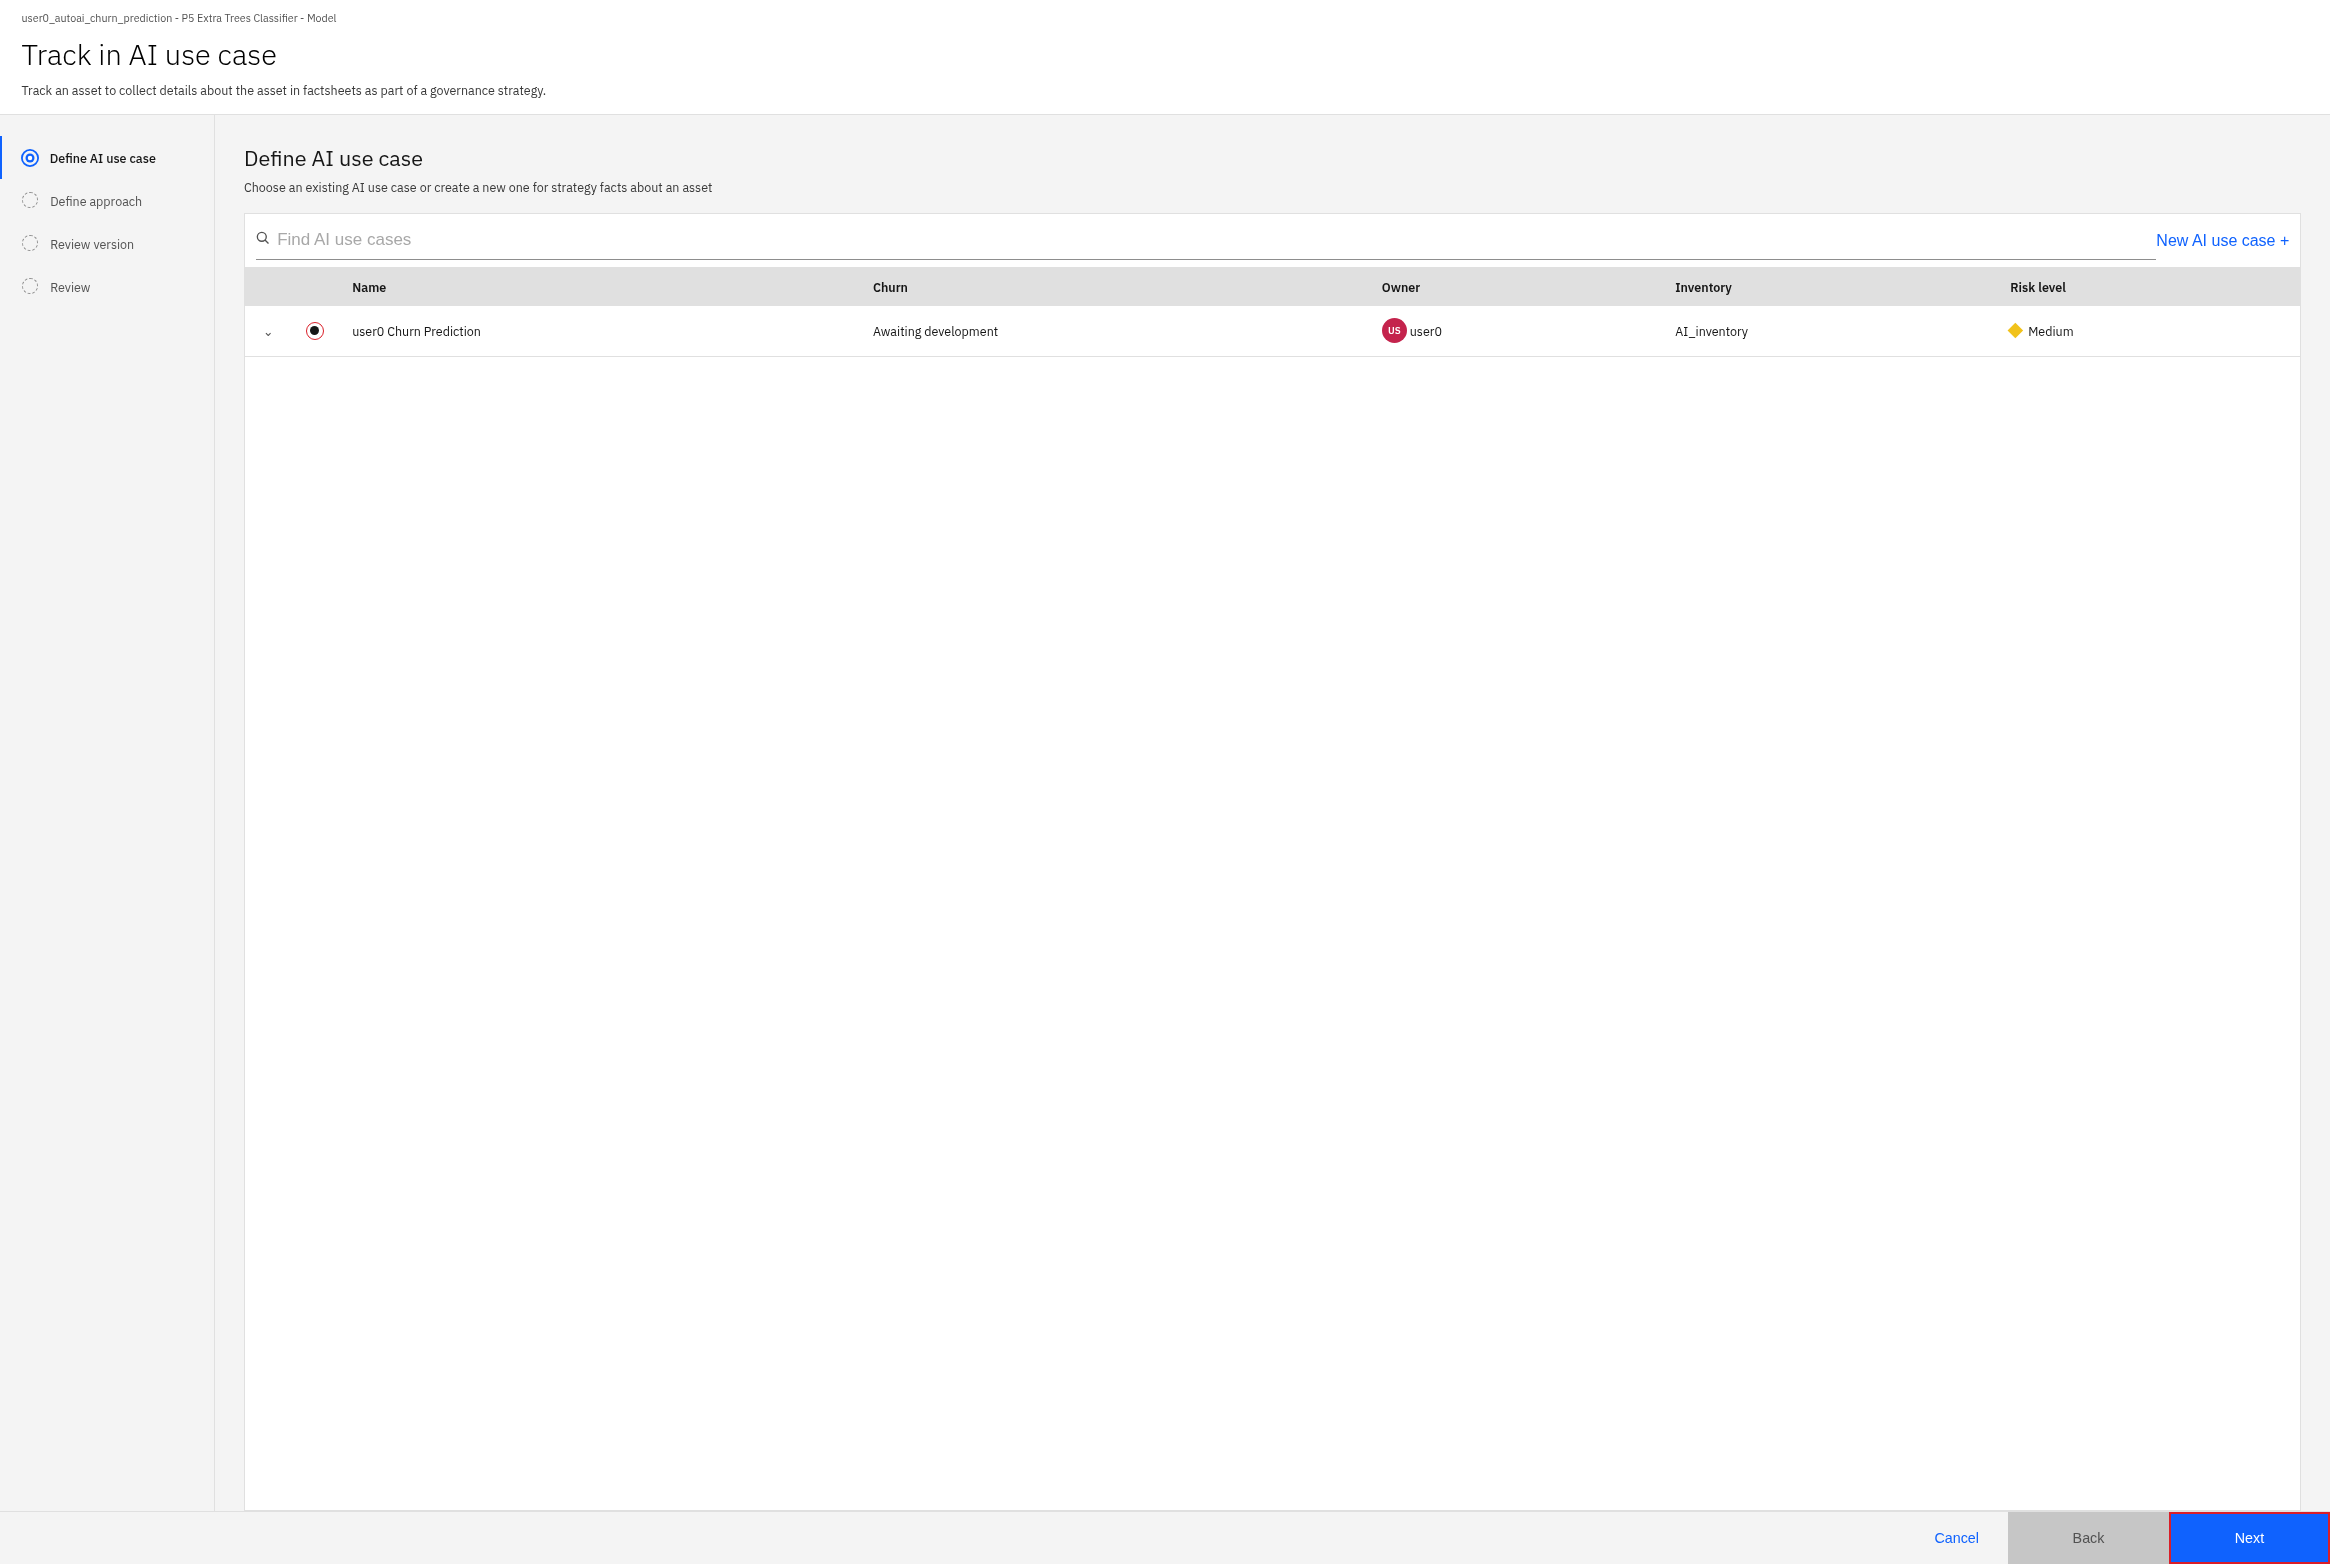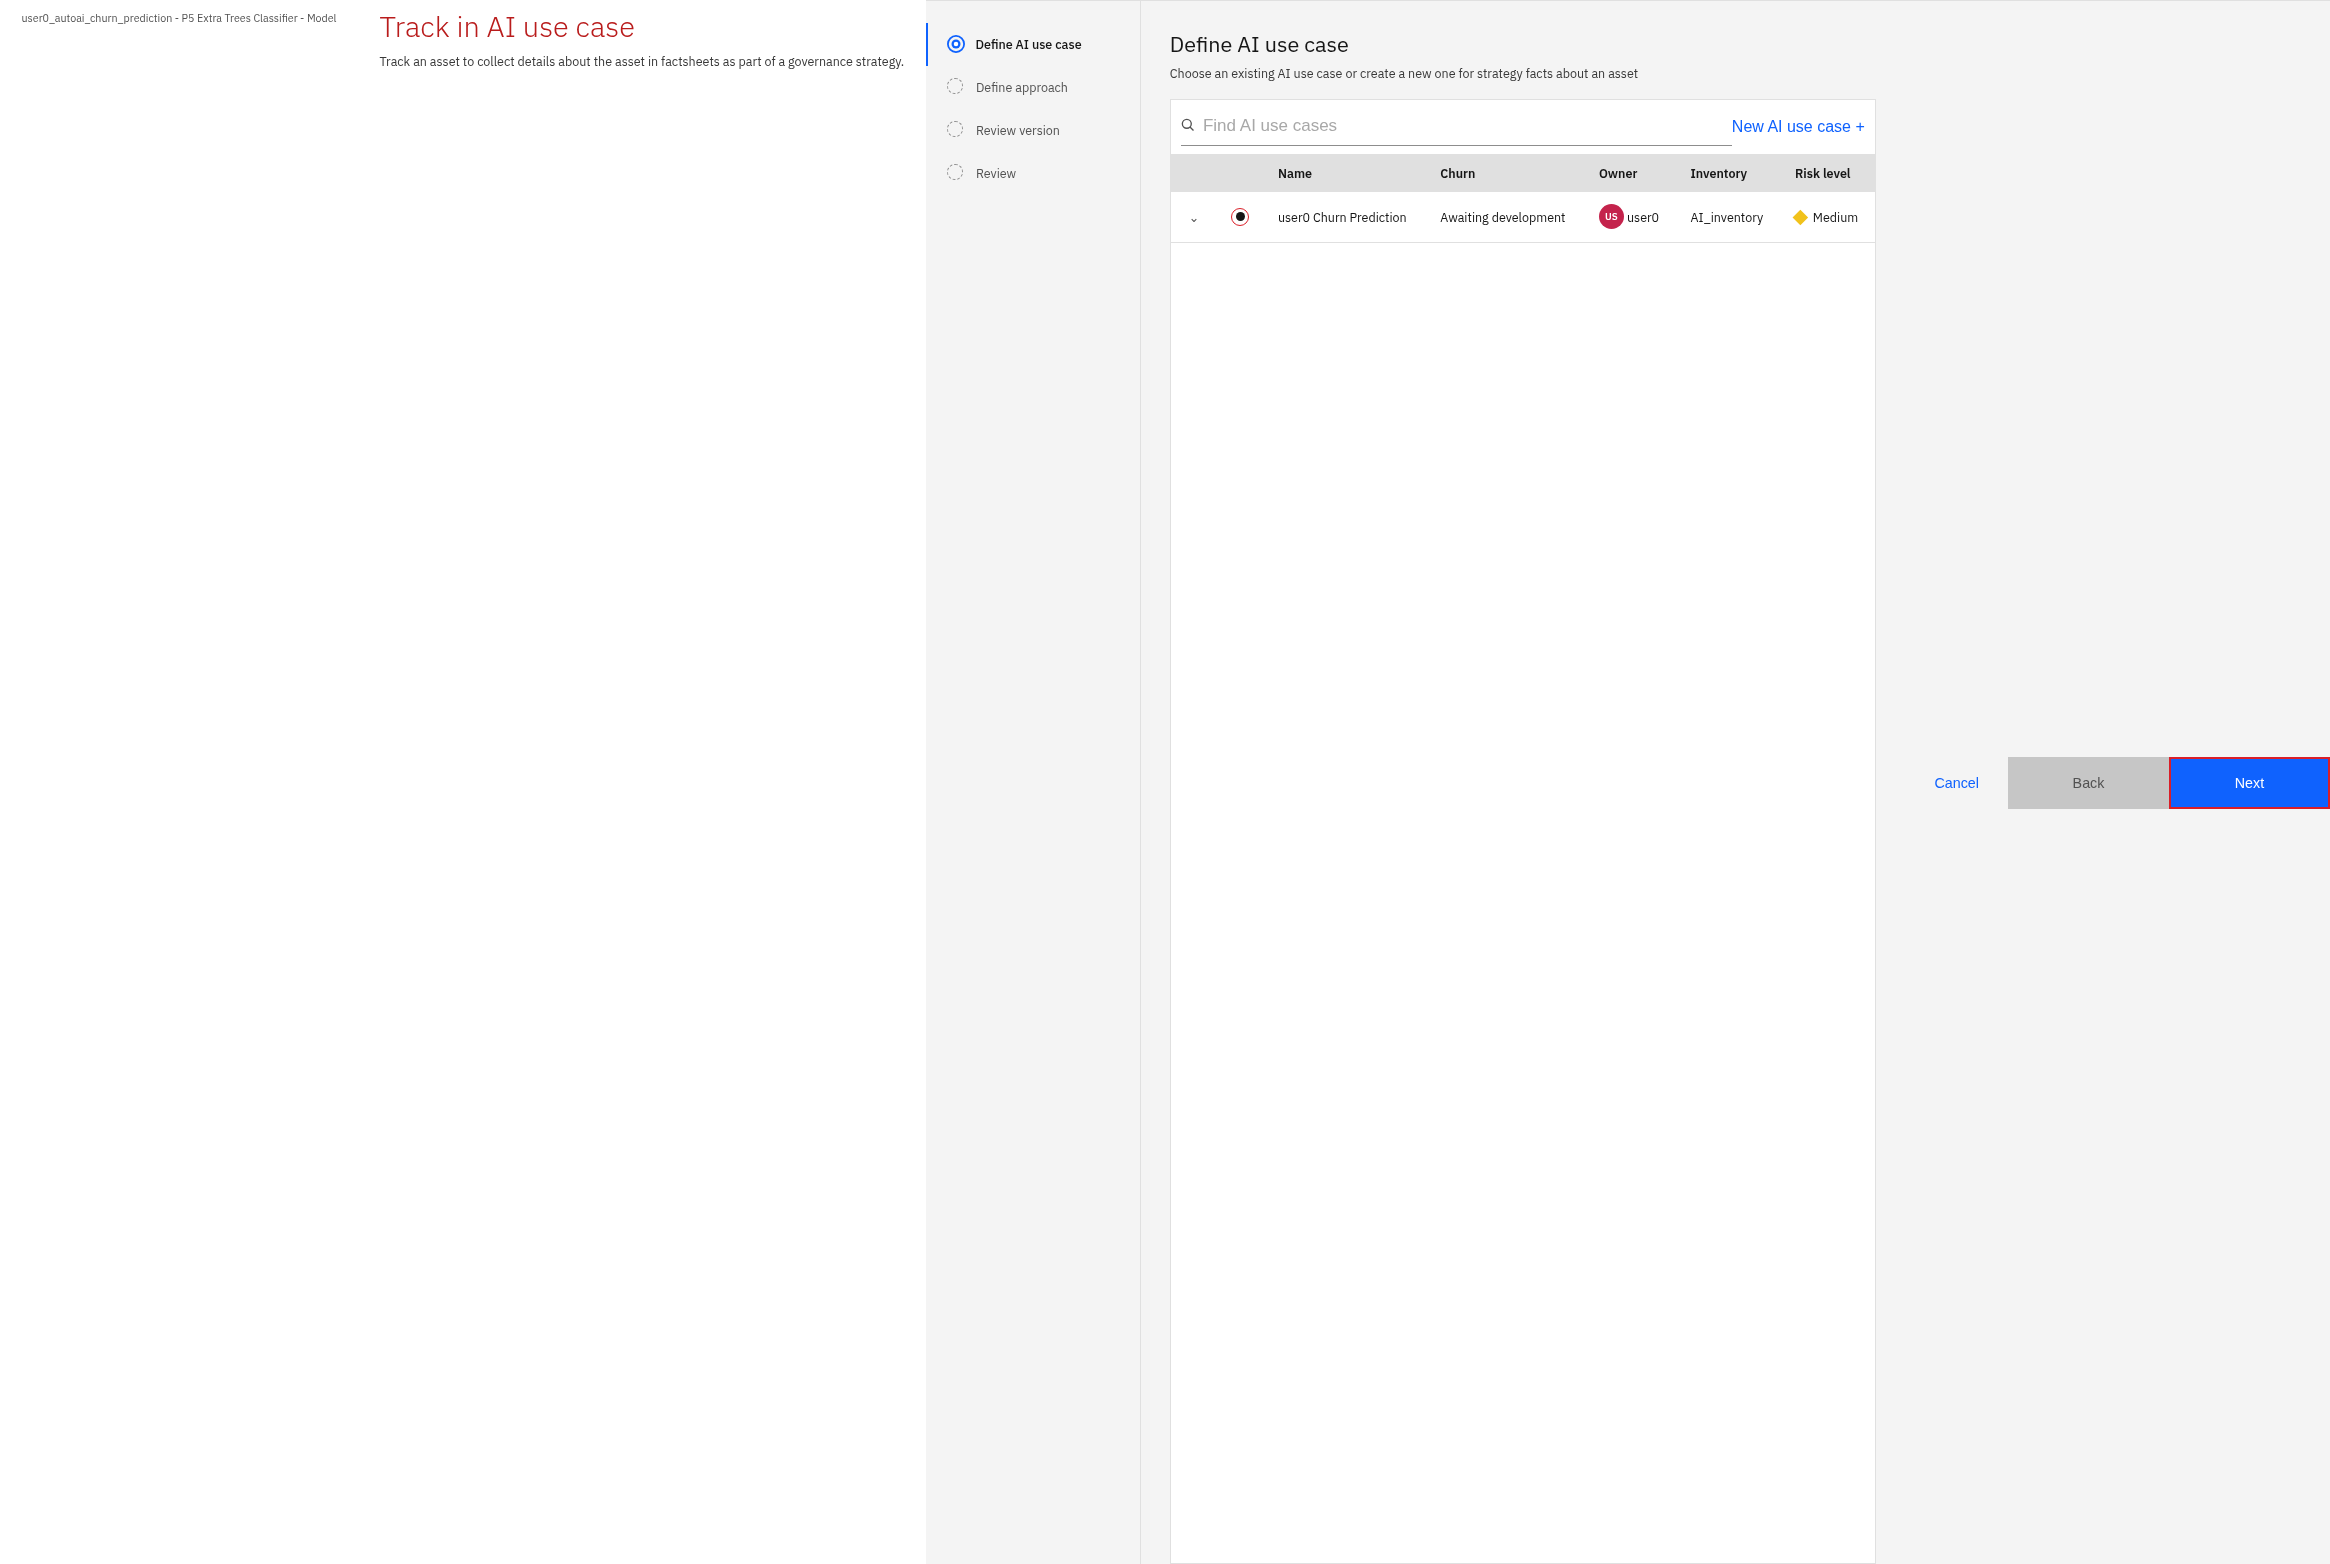--- a/index.html
+++ b/index.html
@@ -7,34 +7,34 @@
       font-family: 'IBM Plex Sans', Arial, sans-serif;
       background: #f4f4f4;
       color: #161616;
       font-size: 12.5px;
     }
     .page-wrapper {
       width: 100%;
       min-height: 100vh;
       background: #ffffff;
       display: flex;
-      flex-direction: row;
+      flex-direction: column;
     }
     .breadcrumb-bar {
       padding: 10.7px 21.5px 3.6px 21.5px;
       font-size: 10.7px;
       color: #525252;
     }
     .page-header {
       padding: 7.2px 21.5px 14.3px 21.5px;
     }
     .page-title {
       font-size: 29px;
       font-weight: 300;
-      color: #b91c1c;
+      color: #000000;
       margin-bottom: 7.2px;
     }
     .page-description {
       font-size: 12.5px;
       color: #393939;
       max-width: 537px;
       line-height: 1.5;
     }
     .main-content {
       display: flex;

